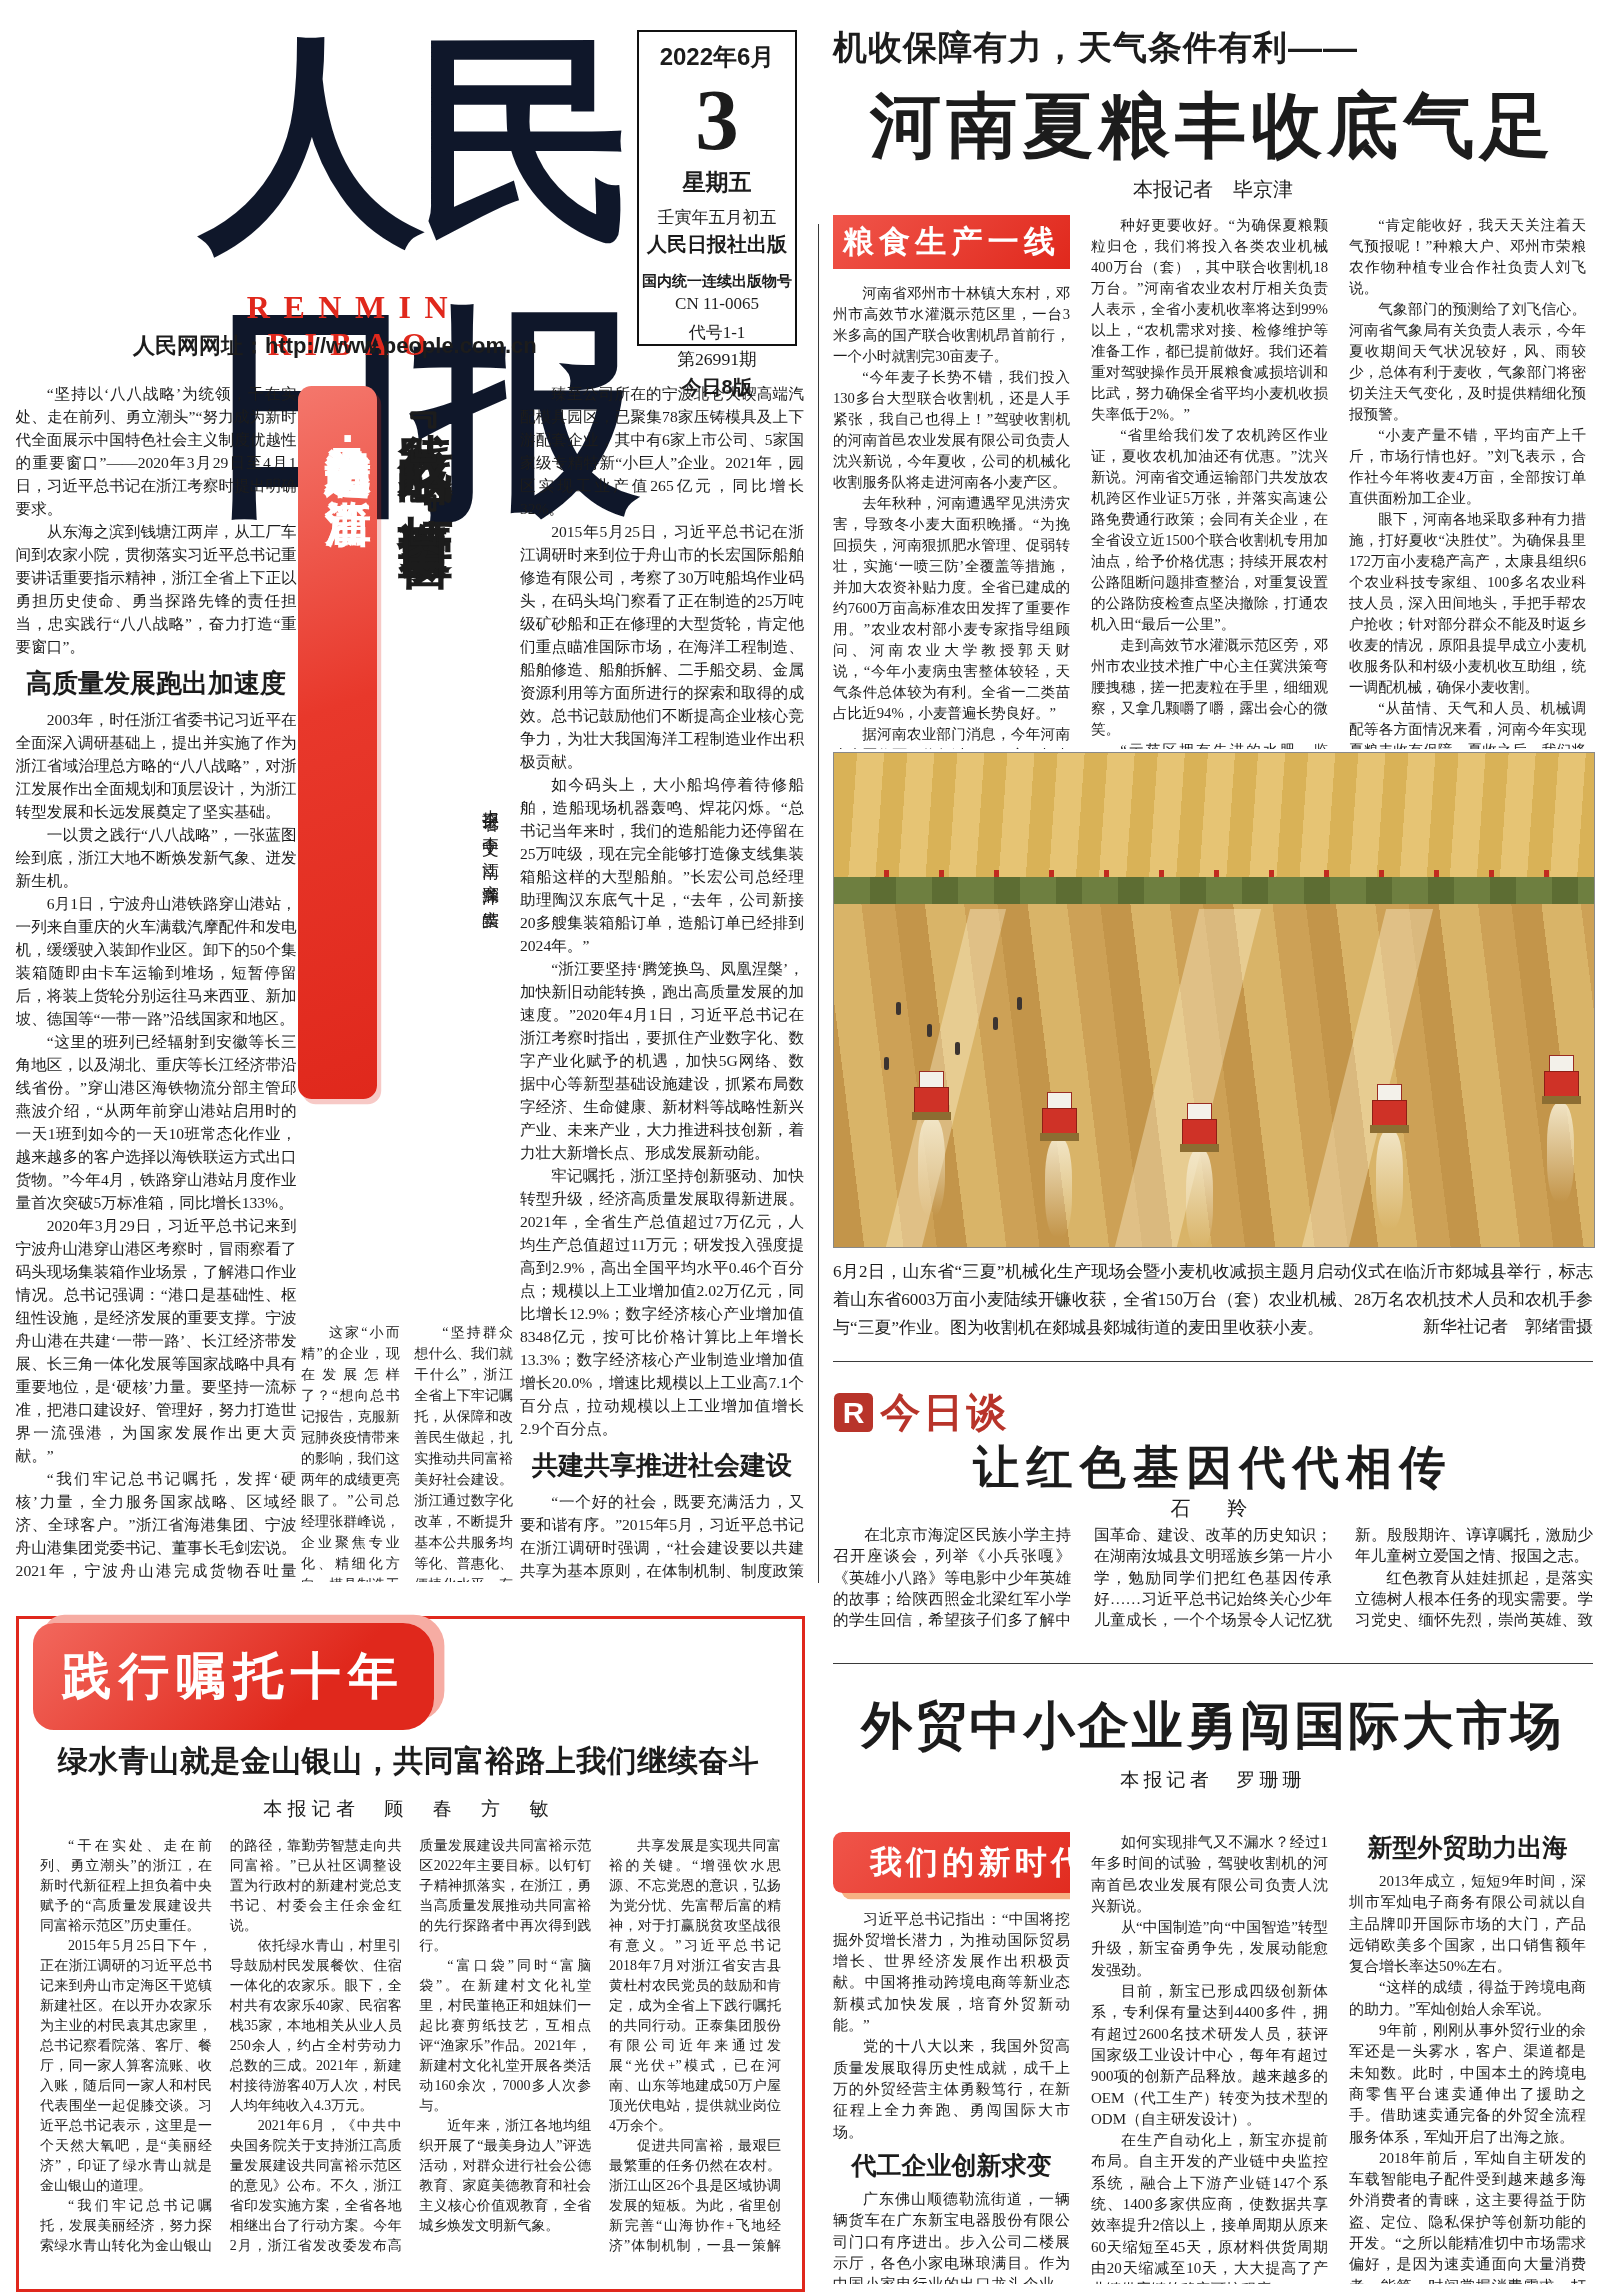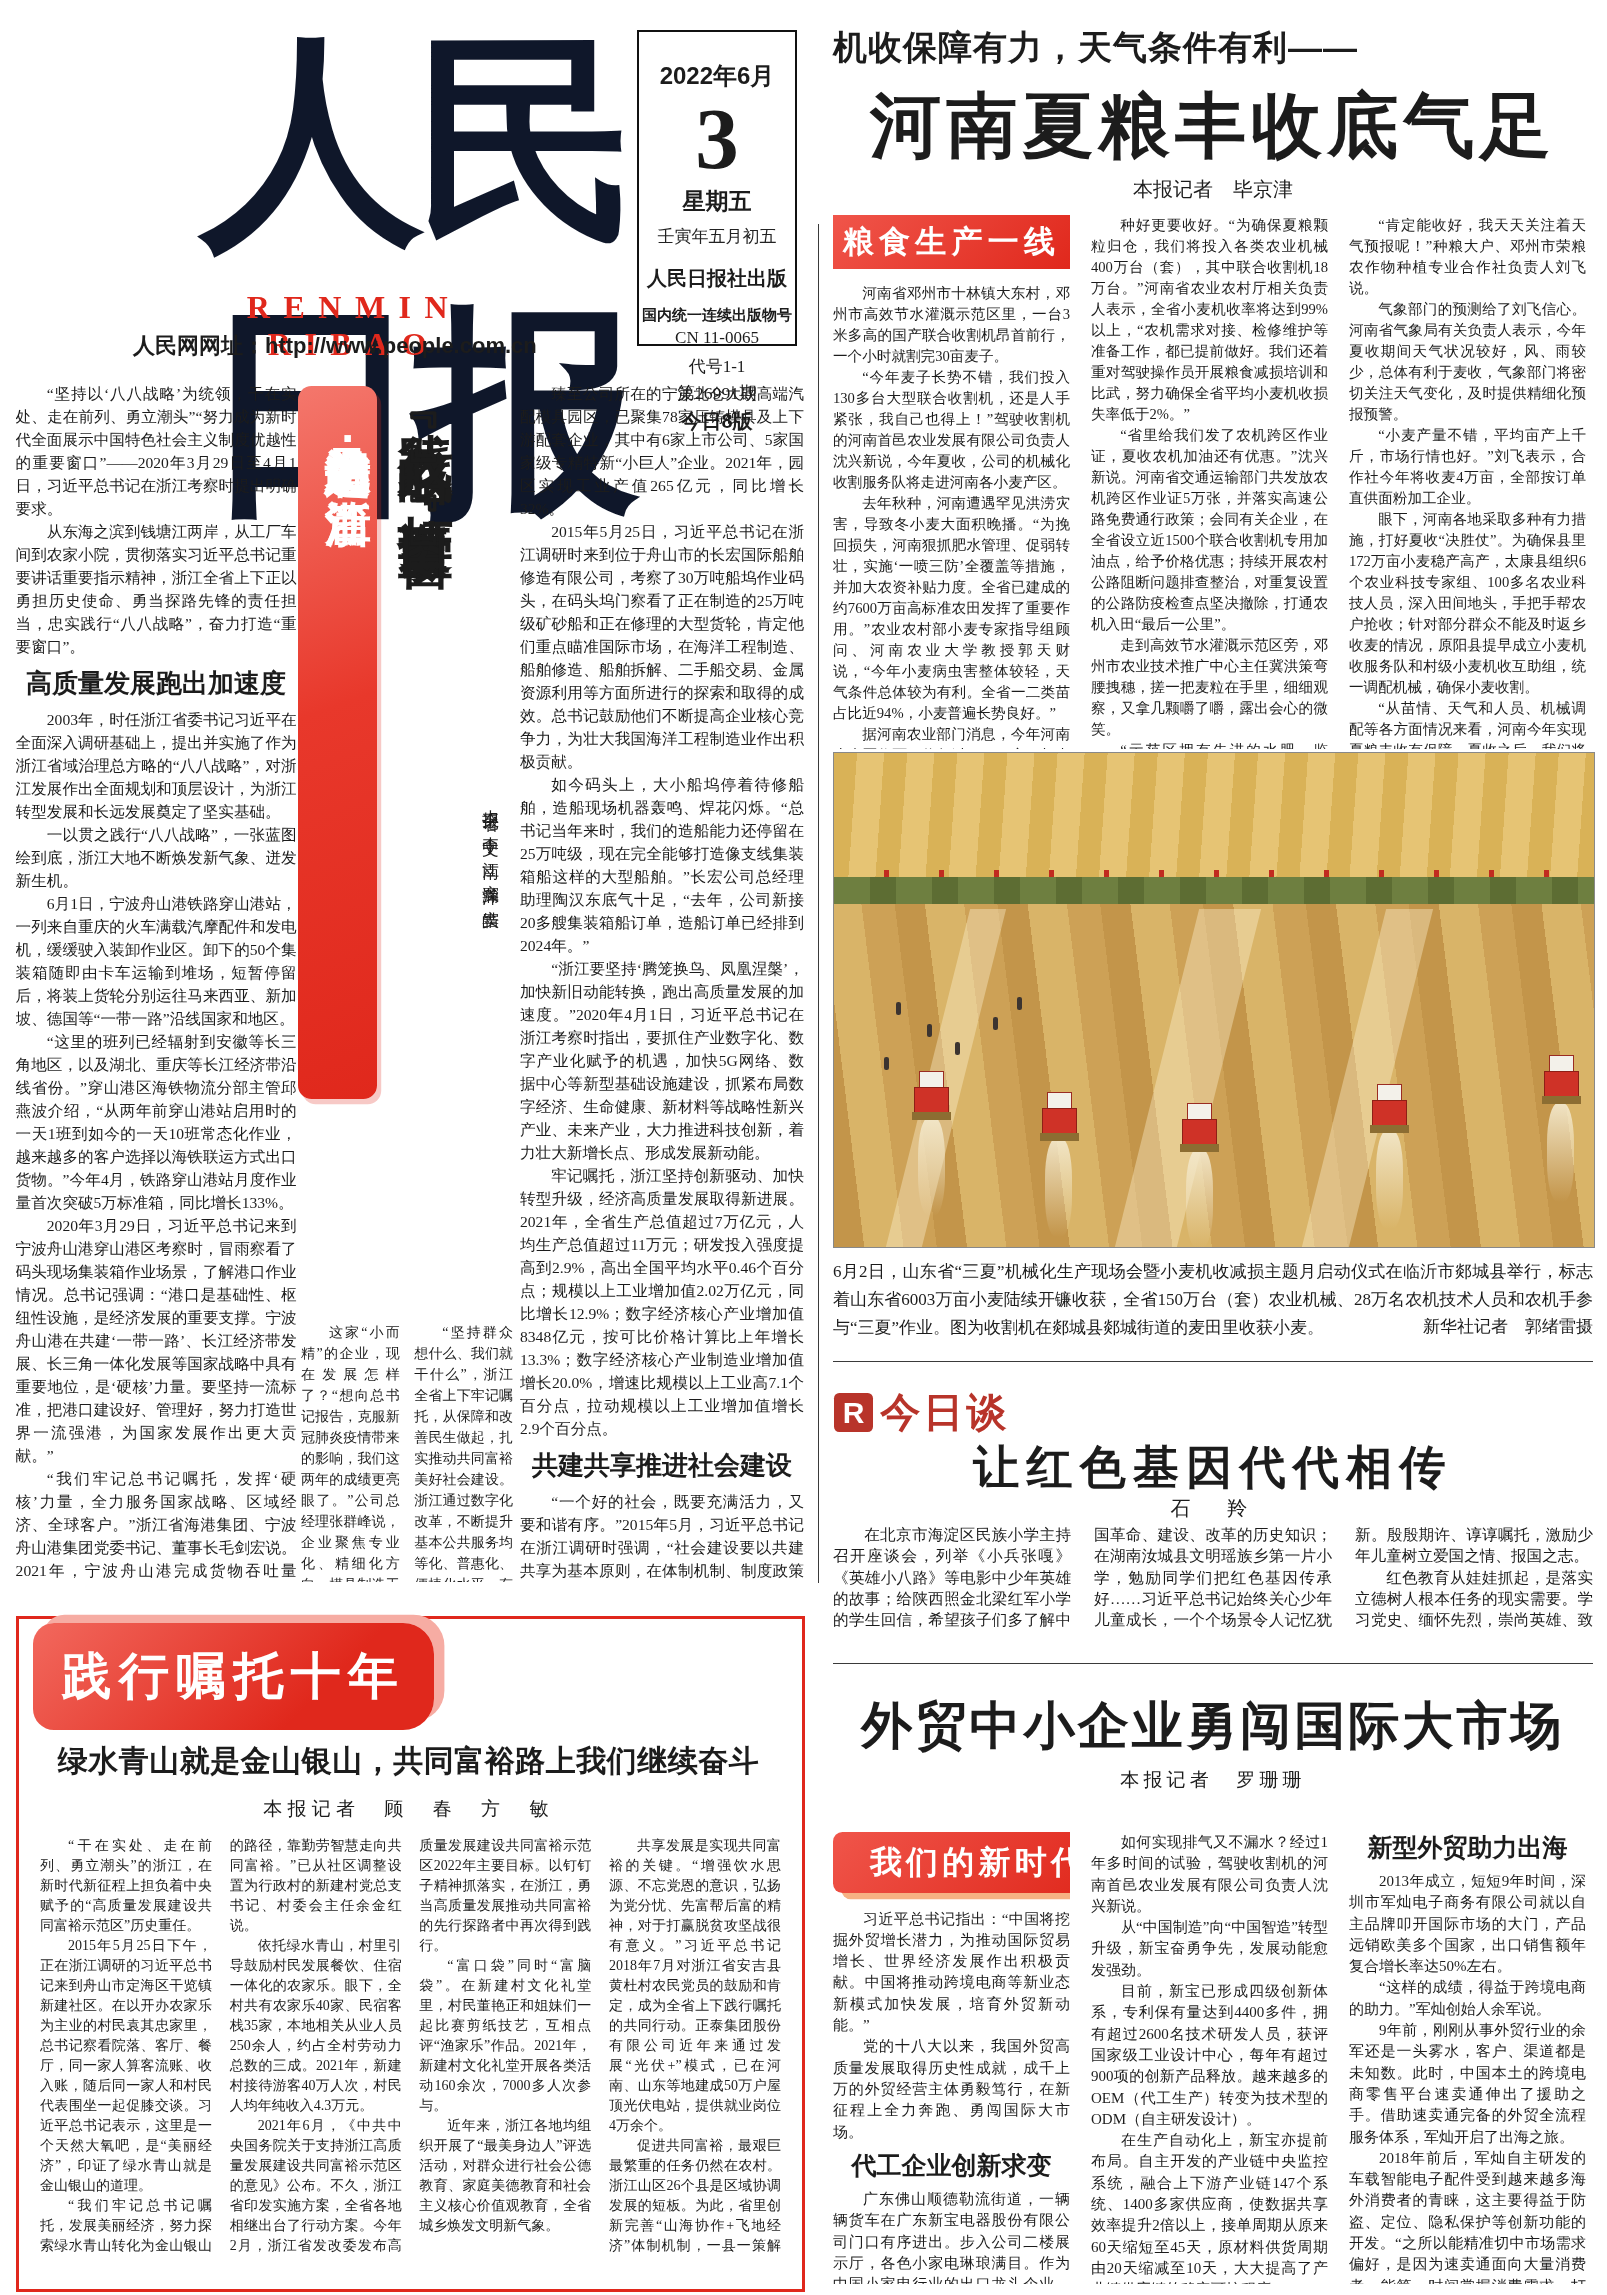--- a/index.html
+++ b/index.html
@@ -16,25 +16,25 @@
   .badge-red{background:linear-gradient(135deg,#f0554a,#e0281c);color:#fff;text-align:center;}
   .subhead{font-family:"Liberation Sans","DejaVu Sans",sans-serif;font-weight:bold;text-align:center;text-indent:0;}
   
   #logo-cn{left:78px;top:7px;width:552px;height:271px;font-size:224px;line-height:271px;
            font-weight:bold;color:#0f172a;text-align:right;letter-spacing:-9.4px;}
   #logo-latin{left:151px;top:289px;width:406px;font-size:32px;letter-spacing:13.5px;color:#e0281c;
               text-align:center;font-weight:bold;}
   #site-url{left:133px;top:324px;width:416px;font-size:22px;font-weight:bold;
             font-family:"Liberation Sans","DejaVu Sans",sans-serif;margin-top:7px;}
   #datebox{left:637px;top:30px;width:156px;height:312px;border:2.1px solid #111;text-align:center;}
-  #datebox .dy{font-size:24px;font-weight:bold;margin-top:28px;}
+  #datebox .dy{font-size:24px;font-weight:bold;margin-top:9px;}
   #datebox .dd{font-size:87px;line-height:88px;font-weight:bold;margin-top:3.1px;}
   #datebox .dw{font-size:23px;font-weight:bold;margin-top:3.1px;}
   #datebox .dl{font-size:17px;margin-top:8.3px;color:#222;}
-  #datebox .pub{font-size:20px;font-weight:bold;margin-top:17px;}
+  #datebox .pub{font-size:20px;font-weight:bold;margin-top:2px;}
   #datebox .issn-l{font-size:15px;font-weight:bold;margin-top:13.5px;}
   #datebox .issn{font-size:17px;margin-top:3.1px;}
   #datebox .code{font-size:17px;margin-top:7px;}
   #datebox .iss{font-size:17.7px;margin-top:3.1px;}
   #datebox .pg{font-size:20px;font-weight:bold;margin-top:3.1px;}
   
   #lead-kicker{left:833px;top:25px;width:677px;font-size:34px;letter-spacing:1px;}
   #lead-title{left:833px;top:79px;width:760px;font-size:71px;letter-spacing:5.2px;text-align:center;}
   #lead-byline{left:833px;top:176px;width:760px;font-size:20px;text-align:center;}
   #leadbadge{width:237px;height:54px;font-size:31px;line-height:54px;letter-spacing:5.2px;margin-bottom:13.5px;}

